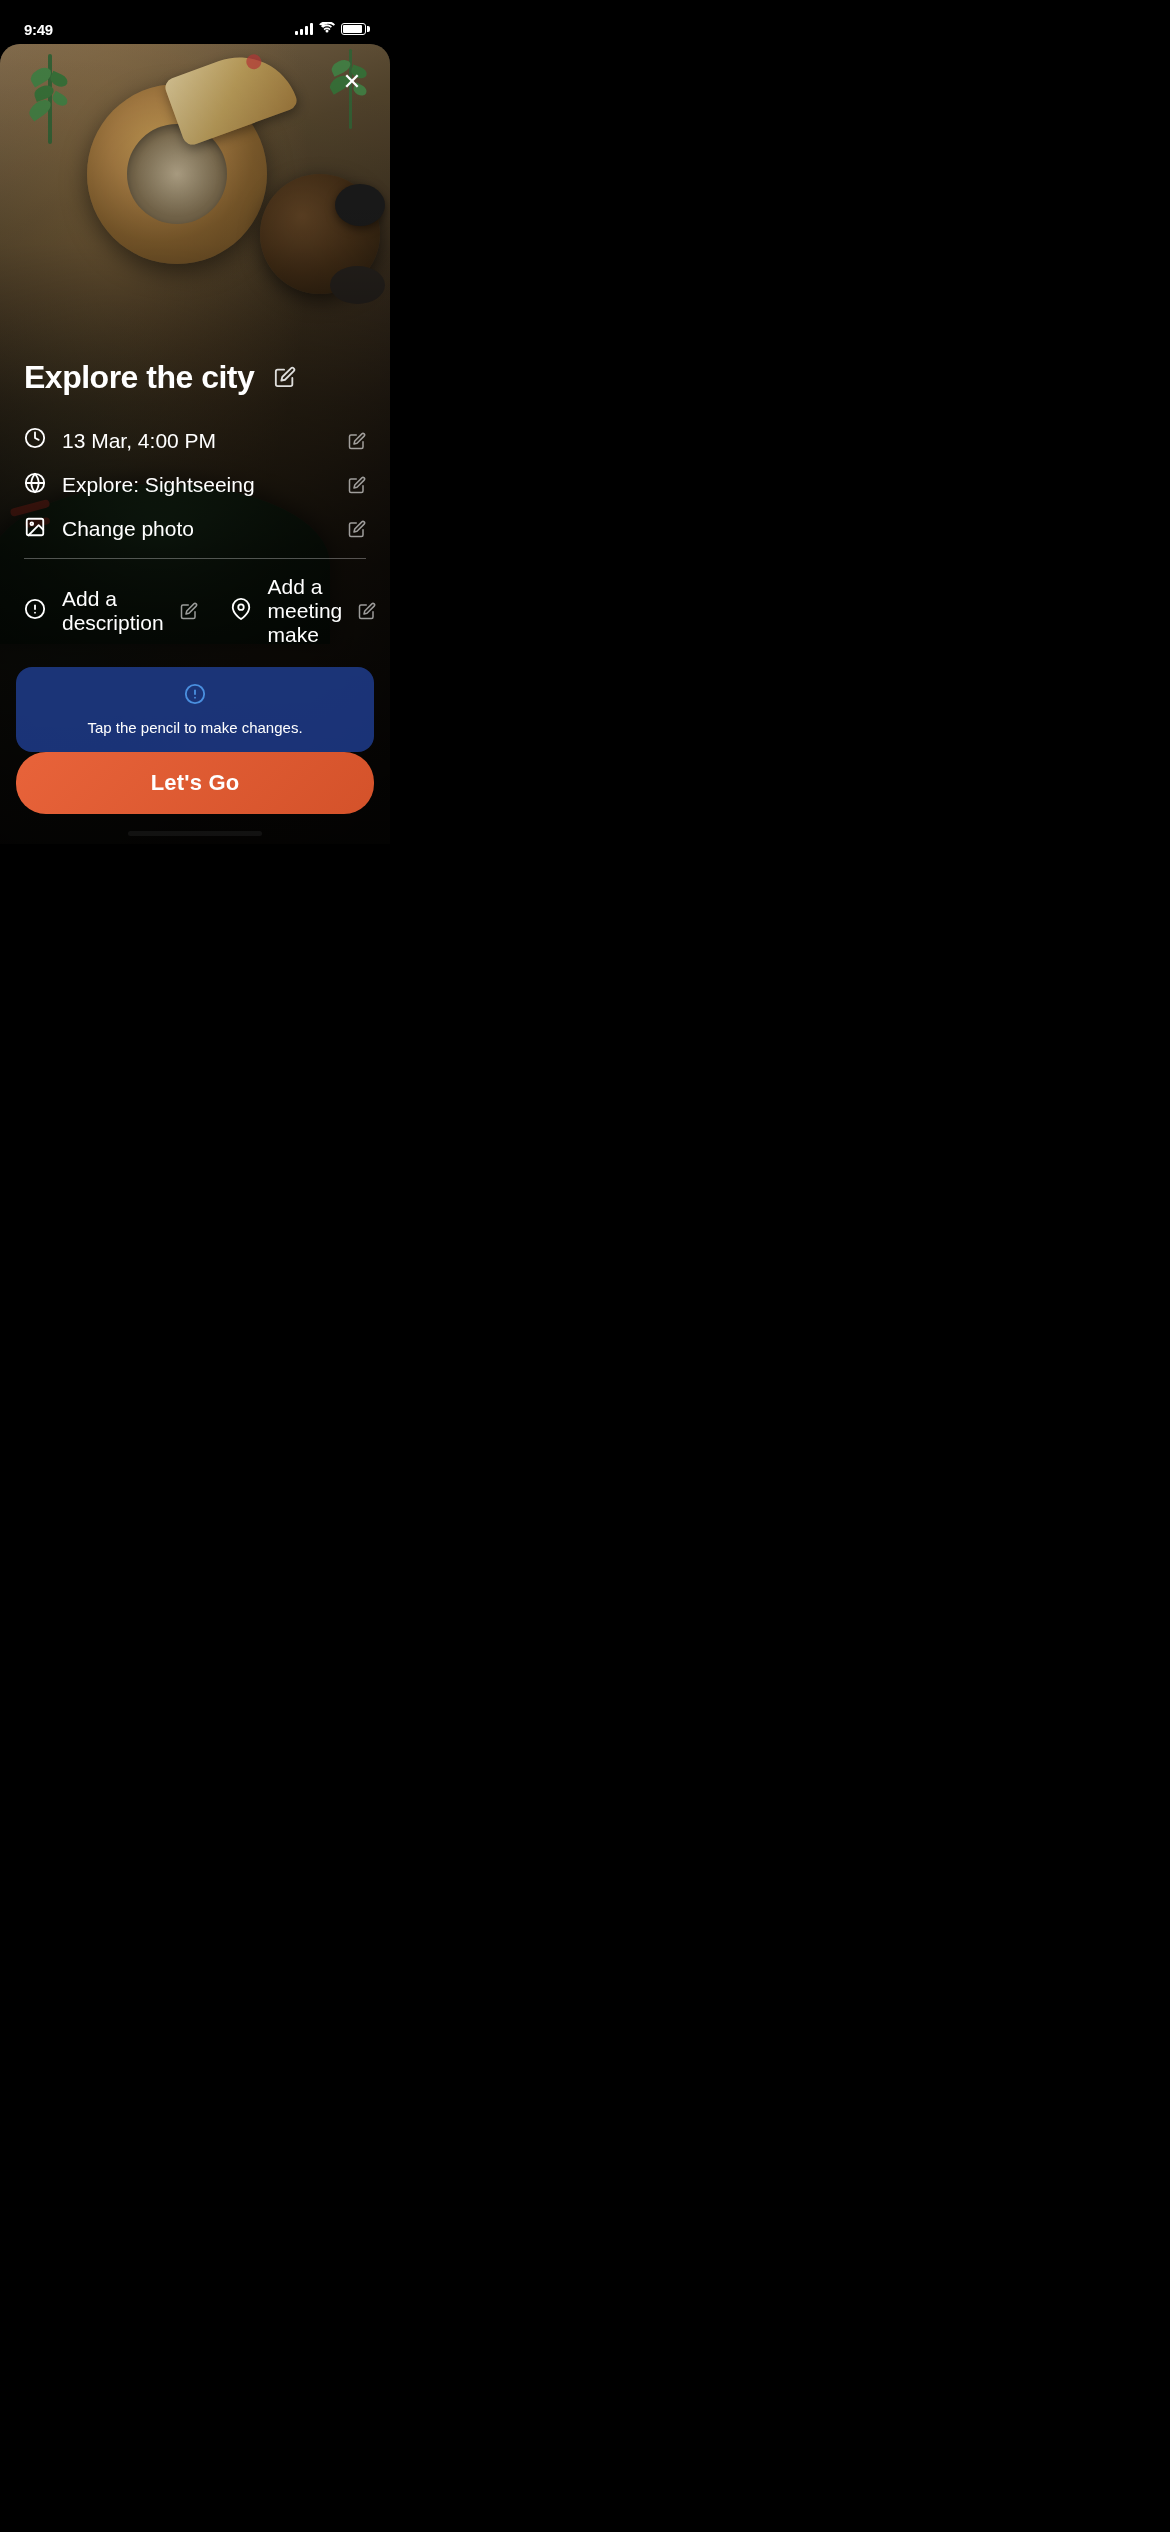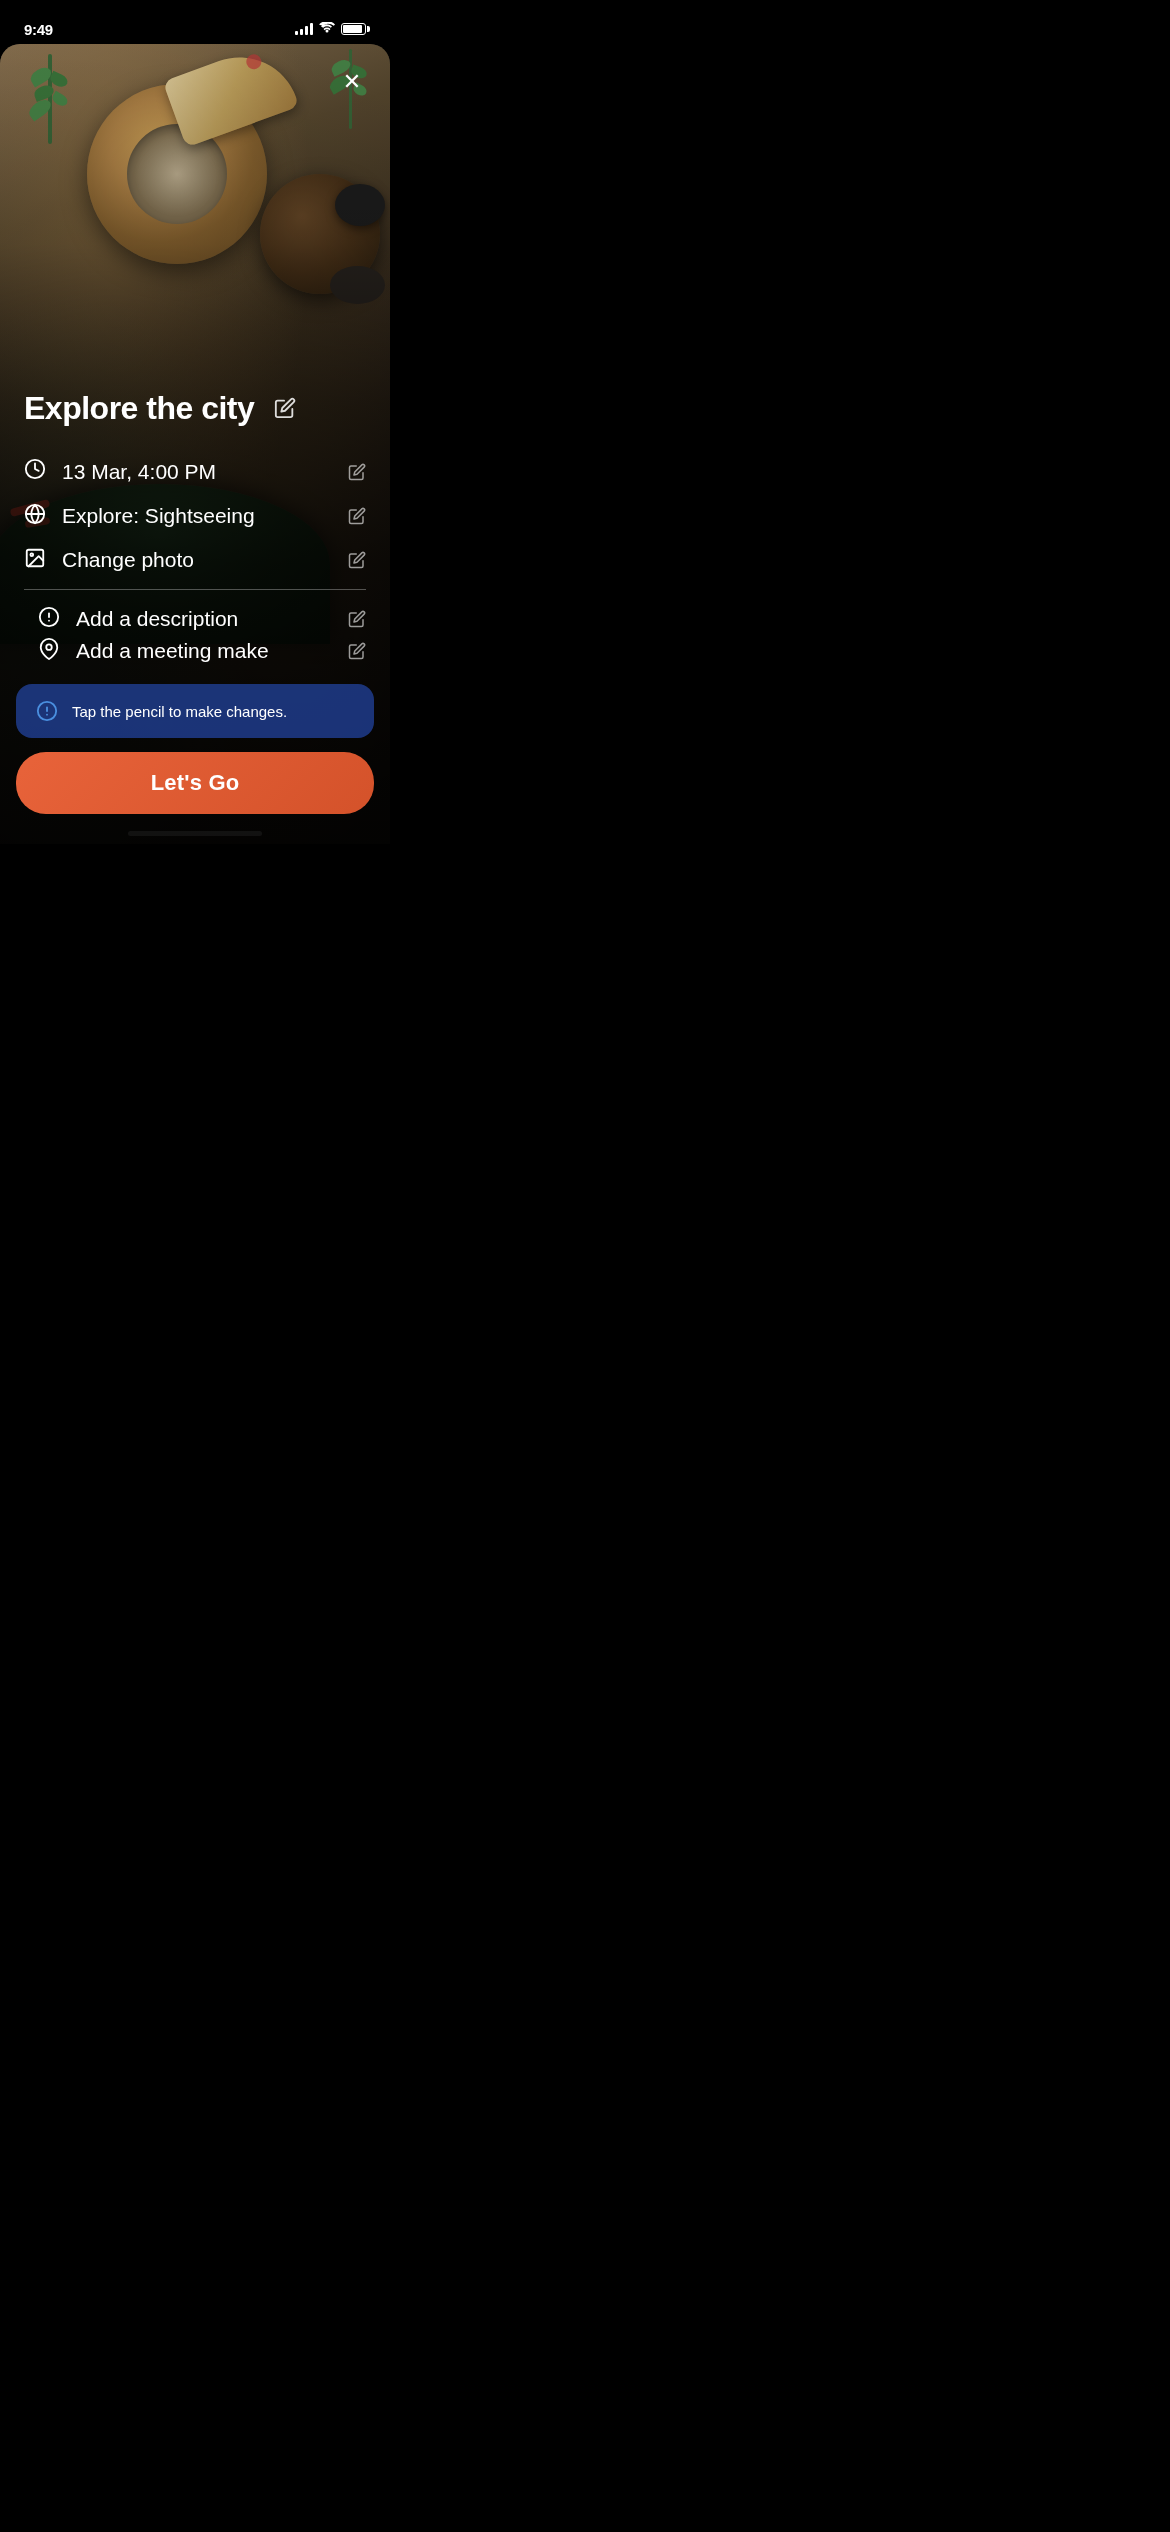--- a/index.html
+++ b/index.html
@@ -254,24 +254,23 @@
 
     .divider {
       height: 1px;
       background: rgba(255,255,255,0.3);
       margin: 8px 24px;
     }
 
     .bottom-actions {
       padding: 0 24px;
       display: flex;
-      flex-direction: column;
-      gap: 6px;
+      flex-direction: row;
+      gap: 32px;
       margin-bottom: 20px;
-      margin-left: 14px;
     }
 
     .hint-banner {
       background: rgba(30, 60, 140, 0.85);
       border-radius: 16px;
       padding: 16px 20px;
       display: flex;
       align-items: center;
       gap: 14px;
       margin: 0 16px;
@@ -477,21 +476,21 @@
           </svg>
         </span>
         <span class="info-text">Add a meeting make</span>
         <svg class="pencil-svg" viewBox="0 0 24 24" fill="none" stroke="rgba(255,255,255,0.75)" stroke-width="2" stroke-linecap="round" stroke-linejoin="round">
           <path d="M11 4H4a2 2 0 0 0-2 2v14a2 2 0 0 0 2 2h14a2 2 0 0 0 2-2v-7"></path>
           <path d="M18.5 2.5a2.121 2.121 0 0 1 3 3L12 15l-4 1 1-4 9.5-9.5z"></path>
         </svg>
       </div>
     </div>
 
-    <div class="hint-banner" style="margin-bottom: 14px;">
+    <div class="hint-banner" style=" flex-direction: column;">
       <svg width="22" height="22" viewBox="0 0 24 24" fill="none" stroke="#4a8fdf" stroke-width="2" stroke-linecap="round" stroke-linejoin="round">
         <circle cx="12" cy="12" r="10"></circle>
         <line x1="12" y1="8" x2="12" y2="12"></line>
         <line x1="12" y1="16" x2="12.01" y2="16"></line>
       </svg>
       <span class="hint-text">Tap the pencil to make changes.</span>
     </div>
 
     <div class="lets-go-button">
       <span class="lets-go-text">Let's Go</span>

